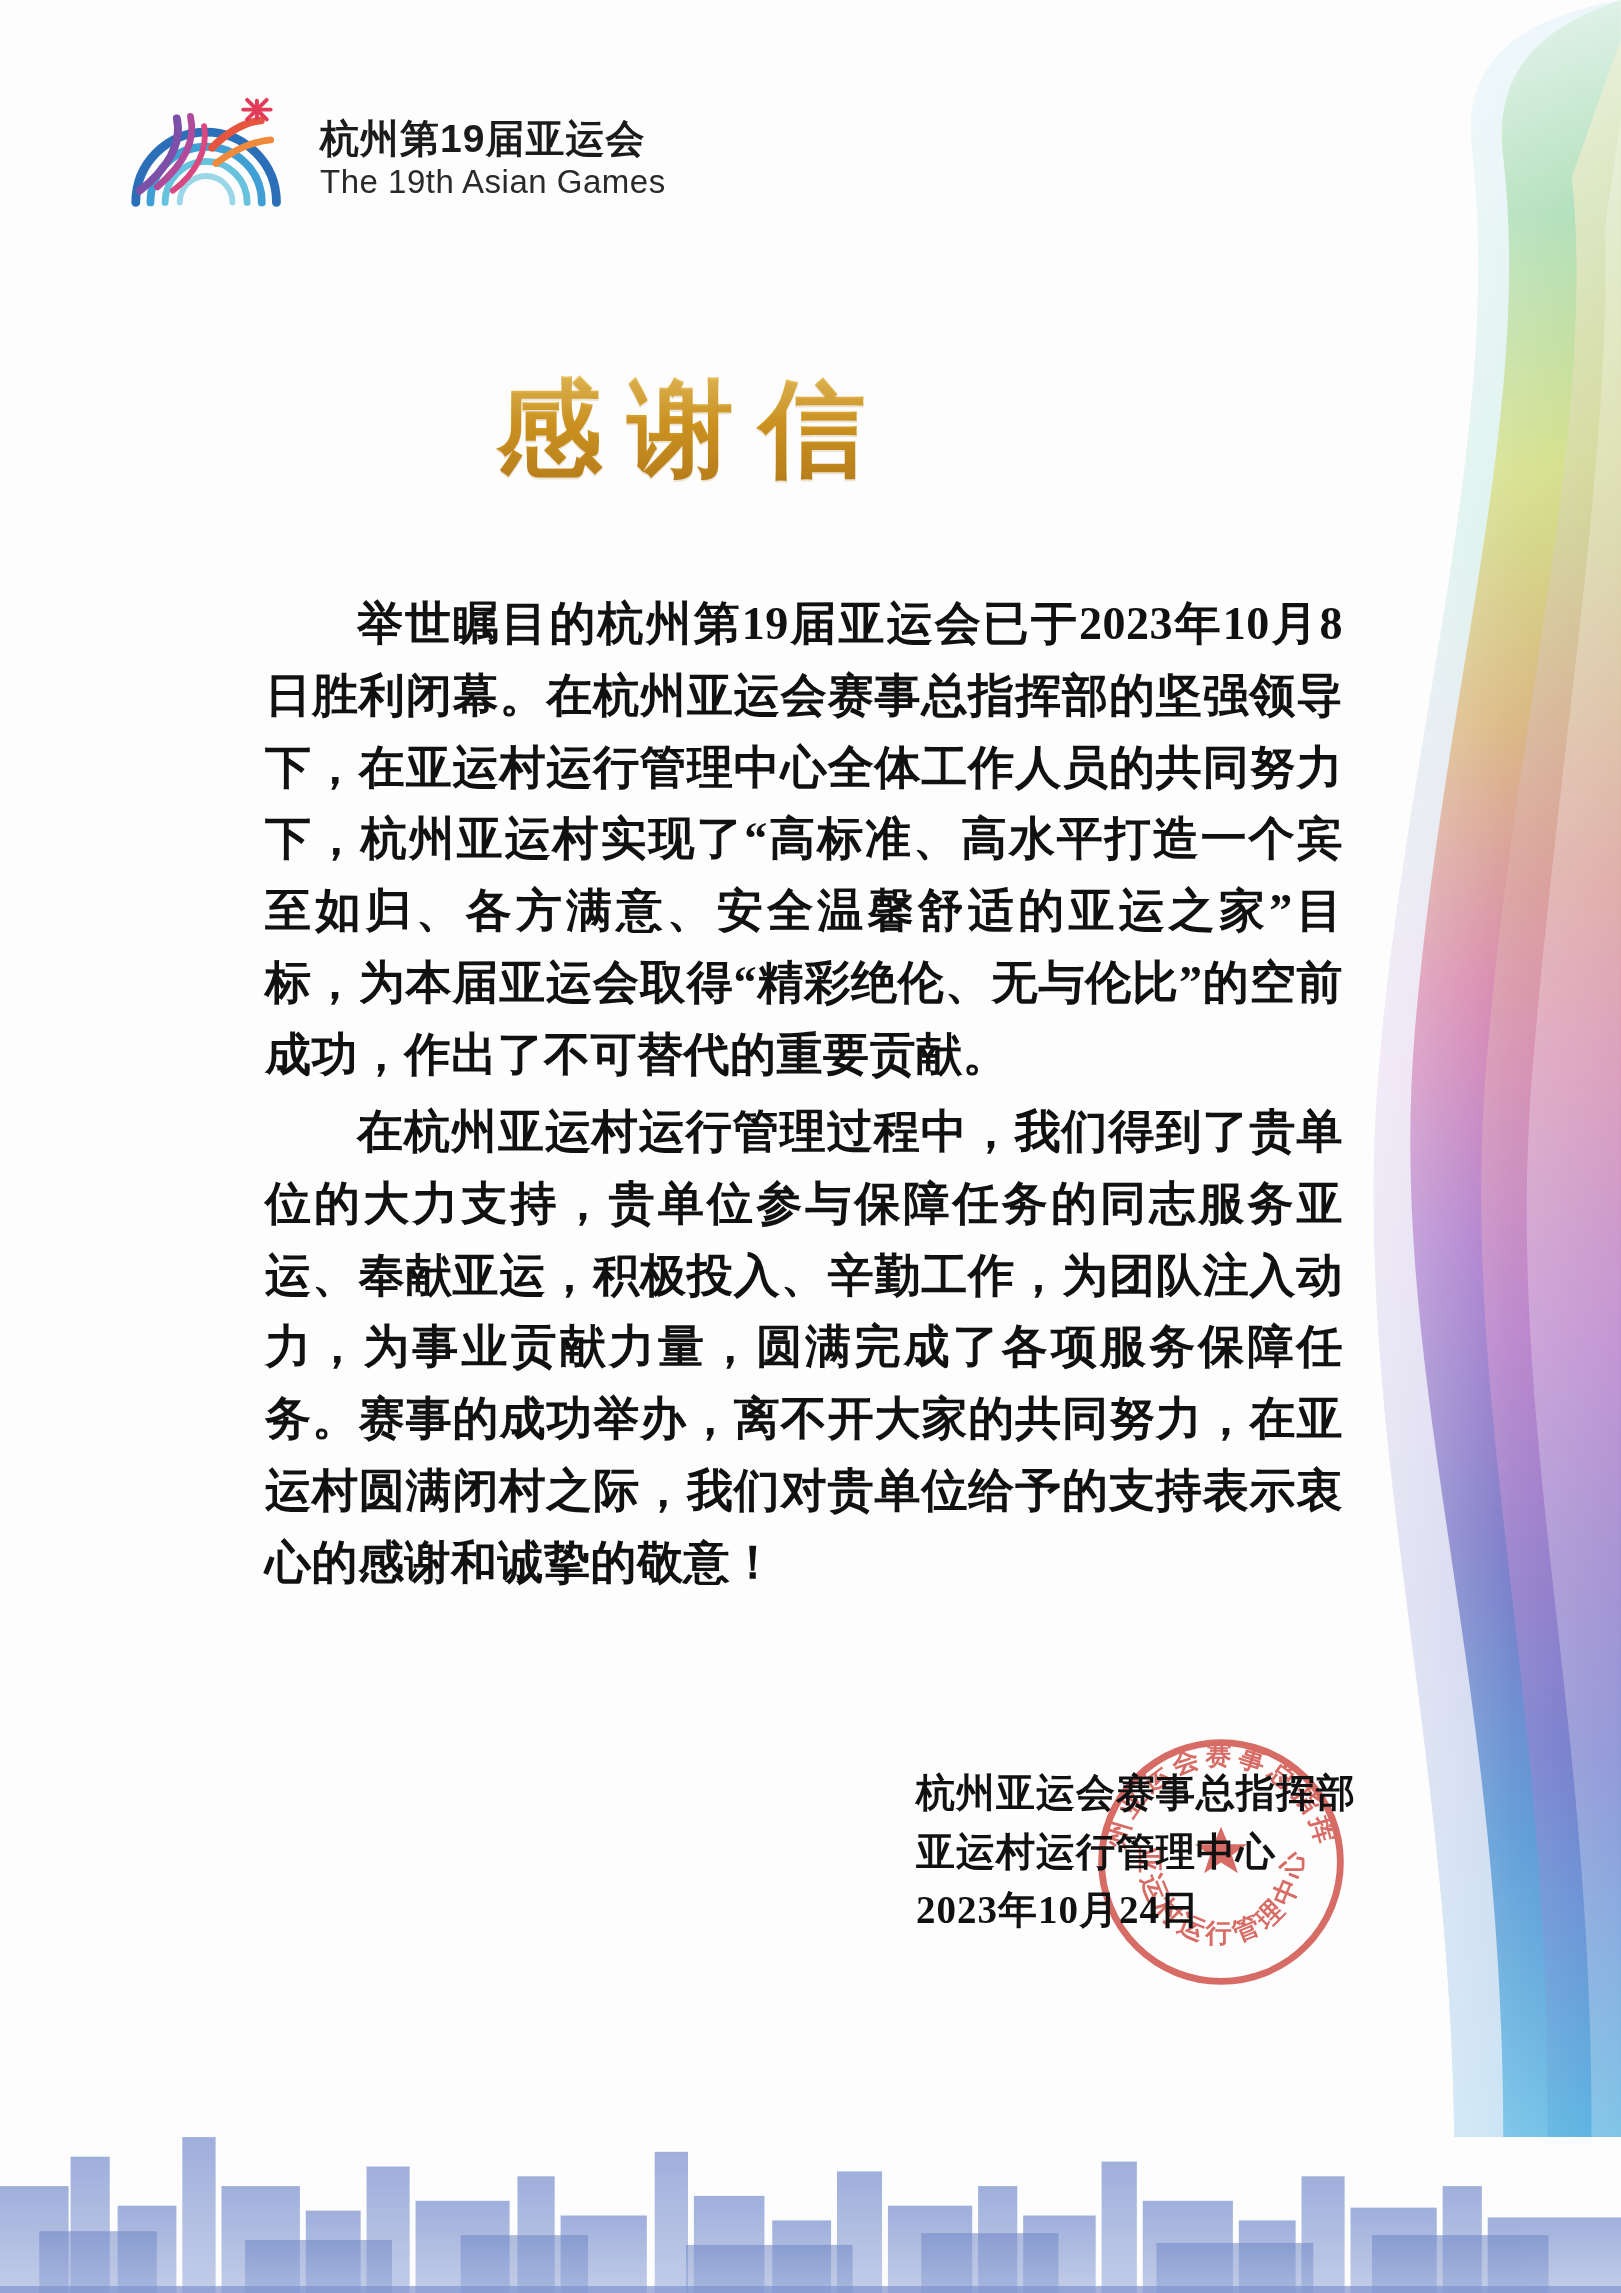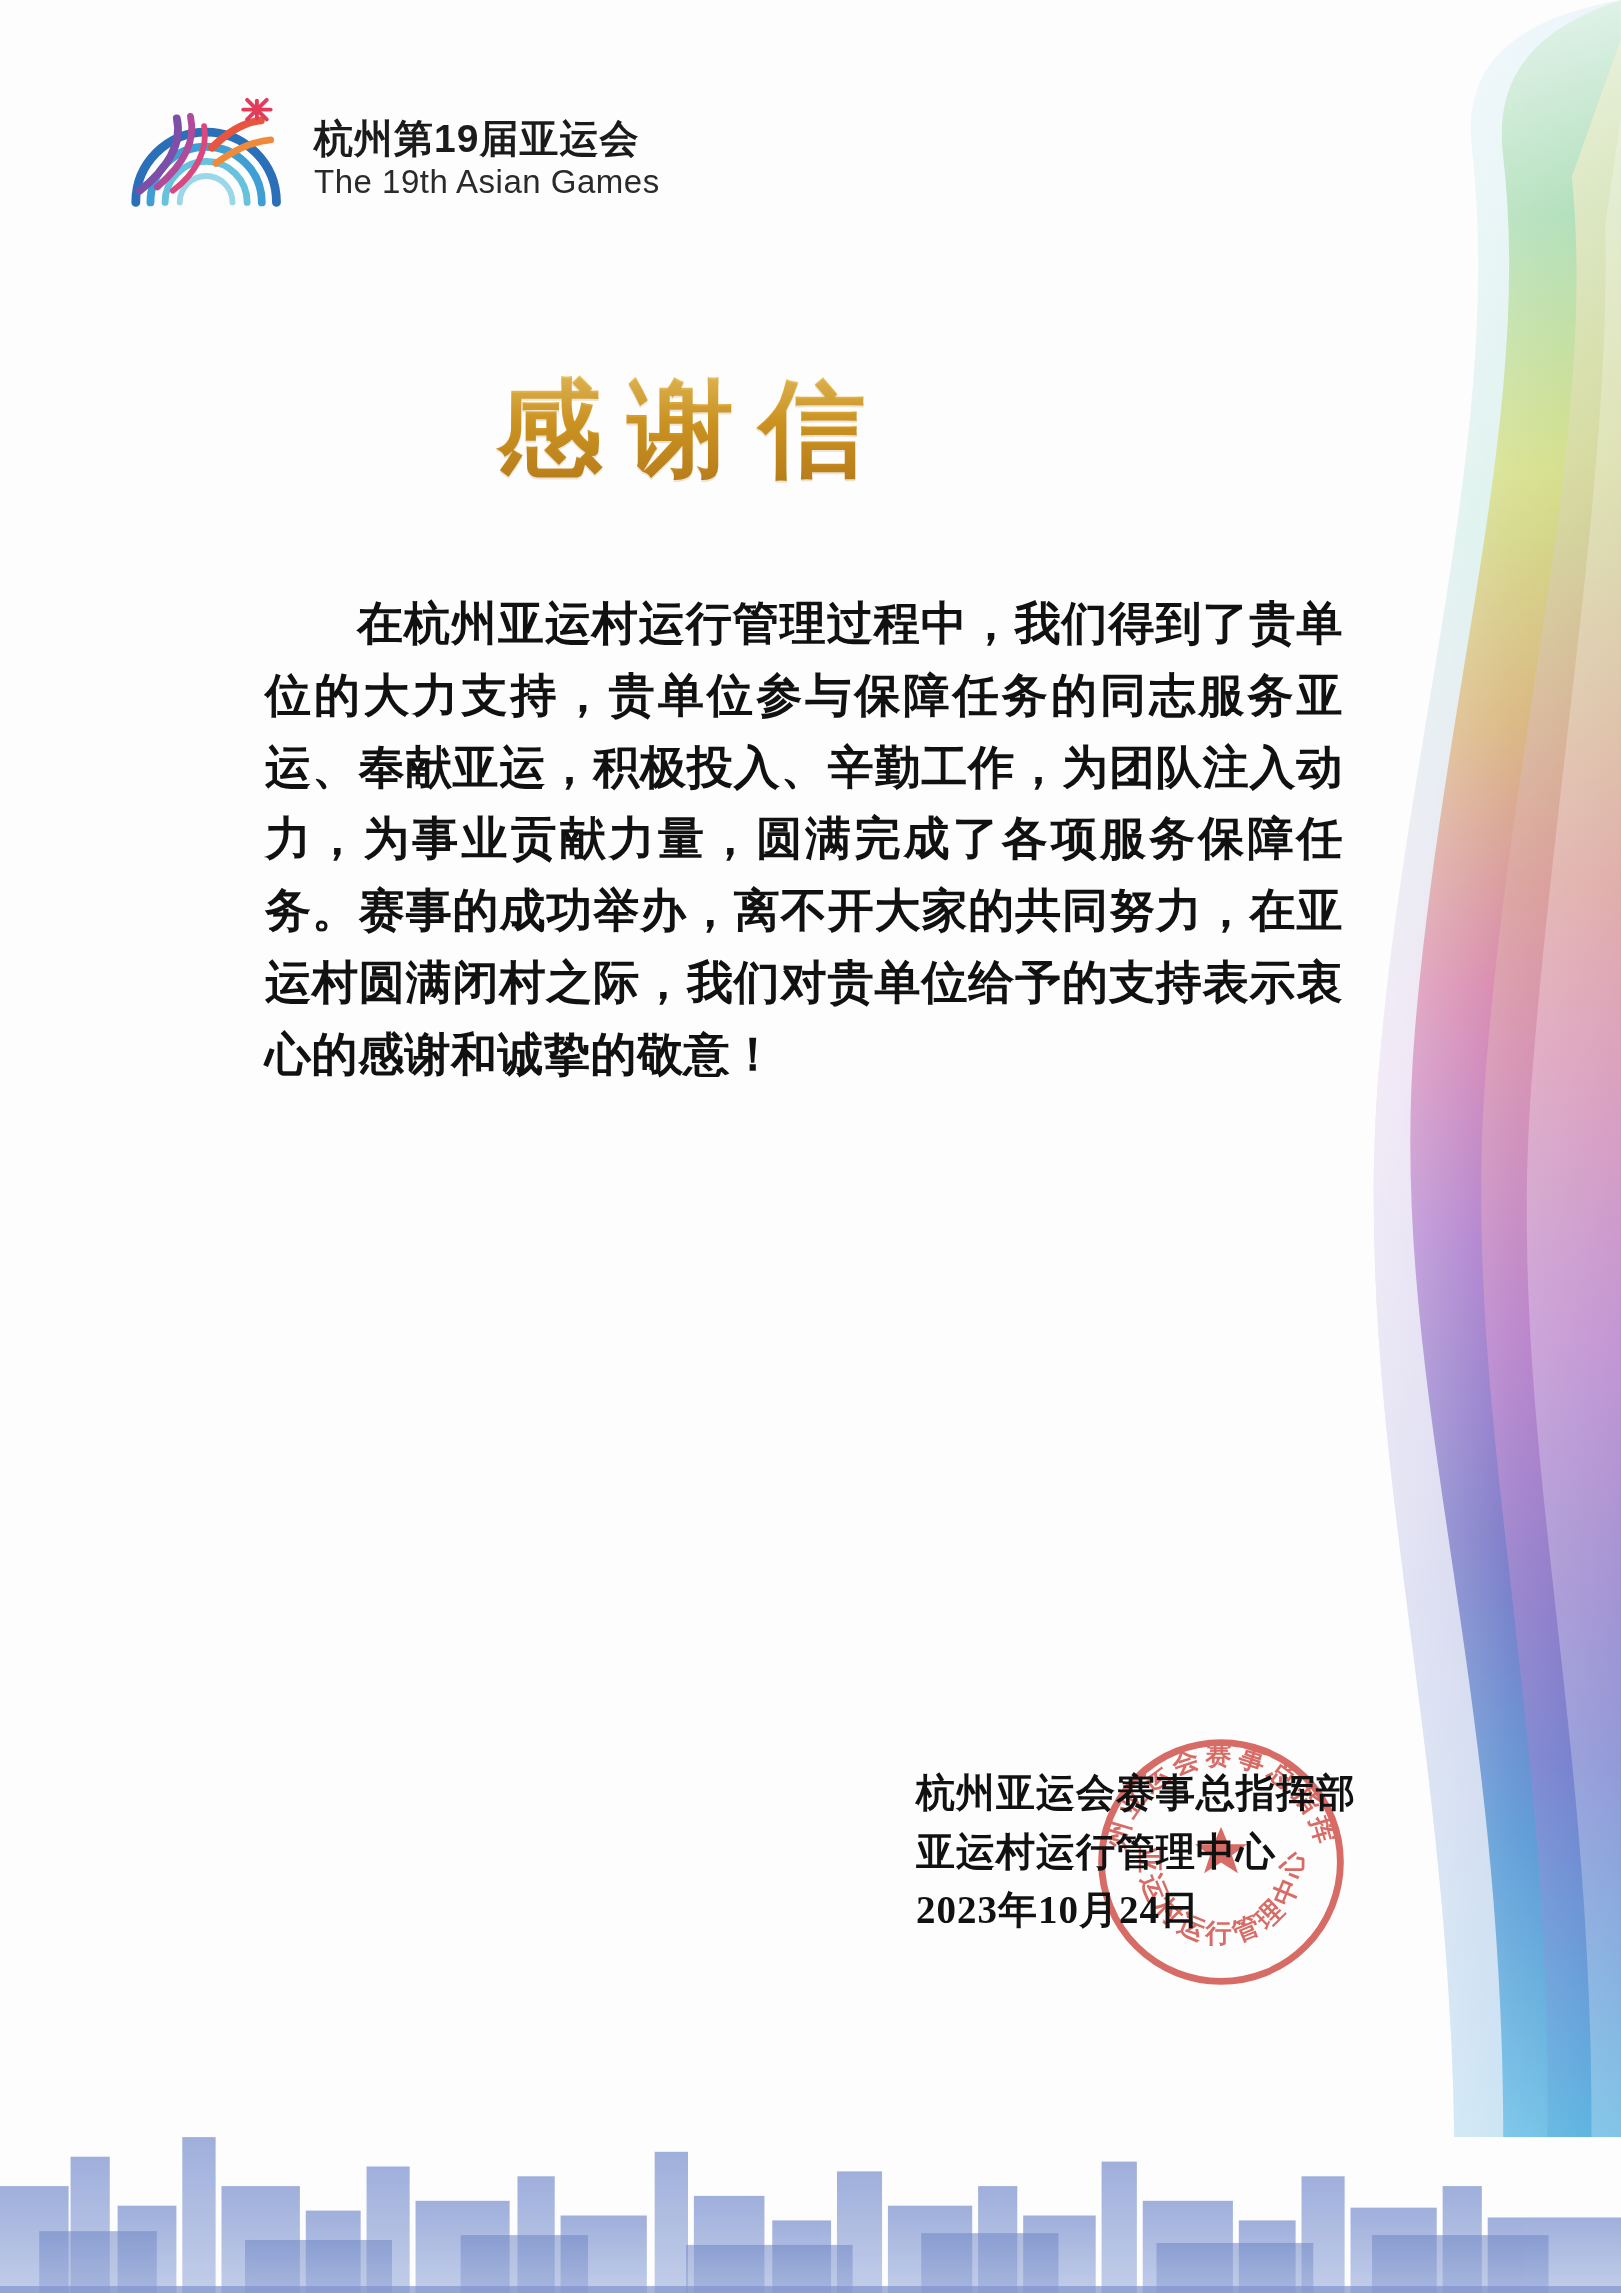--- a/index.html
+++ b/index.html
@@ -30,21 +30,21 @@
   }
   .ribbon svg { display: block; }
 
   
   .header {
     position: absolute;
     left: 118px;
     top: 93px;
     display: flex;
     align-items: center;
-    gap: 10px;
+    gap: 16px;
   }
   .emblem {
     width: 186px;
     height: 127px;
     position: relative;
   }
   .logo-text {
     display: flex;
     flex-direction: column;
     justify-content: center;
@@ -222,20 +222,21 @@
     </div>
     <div class="logo-text">
       <div class="logo-cn">杭州第19届亚运会</div>
       <div class="logo-en">The 19th Asian Games</div>
     </div>
   </div>
 
   <div class="title">感谢信</div>
 
   <div class="letter">
+    <p class="para">举世瞩目的杭州第19届亚运会已于2023年10月8日胜利闭幕。在杭州亚运会赛事总指挥部的坚强领导下，在亚运村运行管理中心全体工作人员的共同努力下，杭州亚运村实现了“高标准、高水平打造一个宾至如归、各方满意、安全温馨舒适的亚运之家”目标，为本届亚运会取得“精彩绝伦、无与伦比”的空前成功，作出了不可替代的重要贡献。</p>
     <p class="para">在杭州亚运村运行管理过程中，我们得到了贵单位的大力支持，贵单位参与保障任务的同志服务亚运、奉献亚运，积极投入、辛勤工作，为团队注入动力，为事业贡献力量，圆满完成了各项服务保障任务。赛事的成功举办，离不开大家的共同努力，在亚运村圆满闭村之际，我们对贵单位给予的支持表示衷心的感谢和诚挚的敬意！</p>
   </div>
 
   <div class="stamp">
     <svg width="274" height="274" viewBox="0 0 280 280" xmlns="http://www.w3.org/2000/svg">
       <defs>
         <path id="arcTop" d="M40,140 A100,100 0 0 1 240,140"></path>
         <path id="arcBottom" d="M58,140 A82,82 0 0 0 222,140"></path>
       </defs>
       <circle cx="140" cy="140" r="122" fill="none" stroke="#c9342b" stroke-width="7"></circle>

